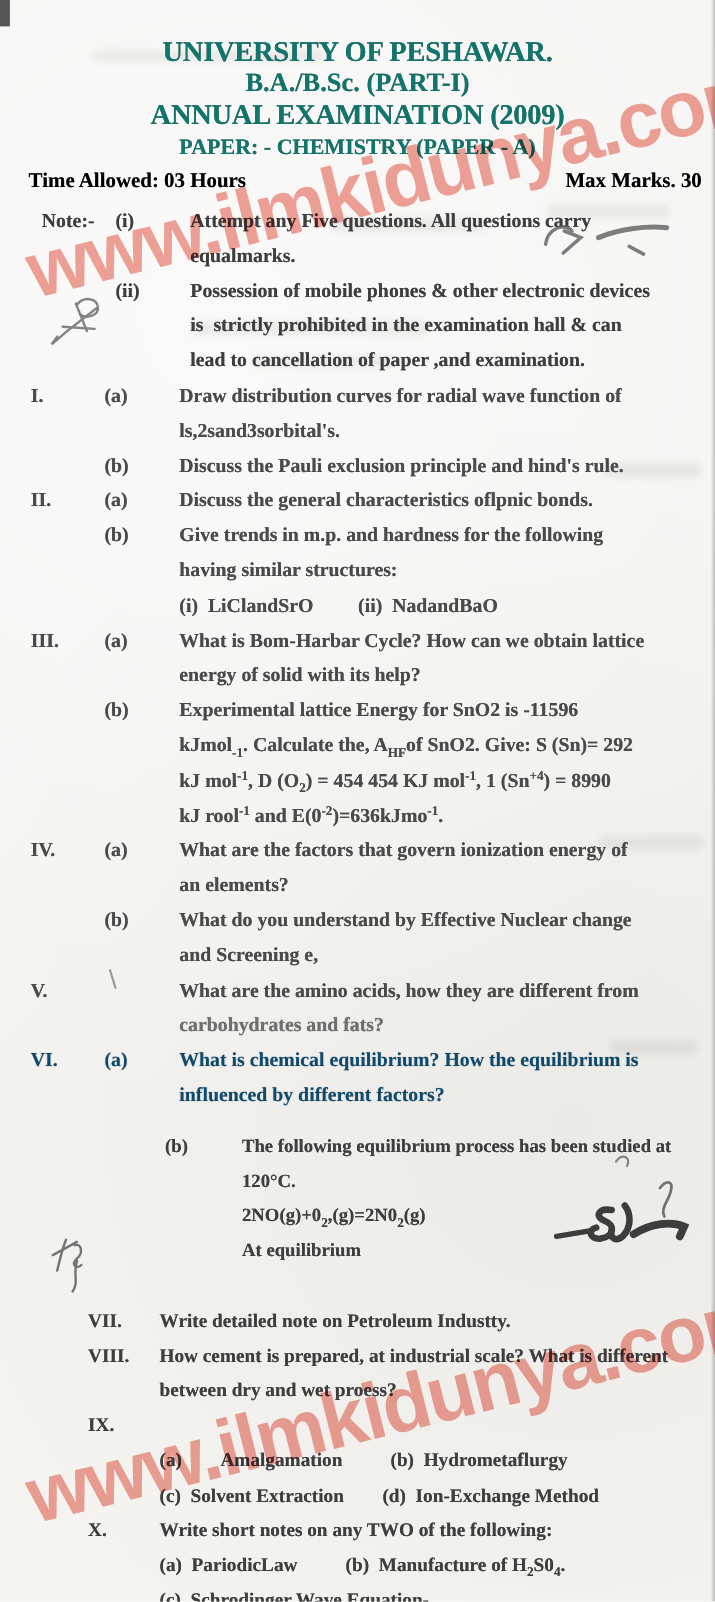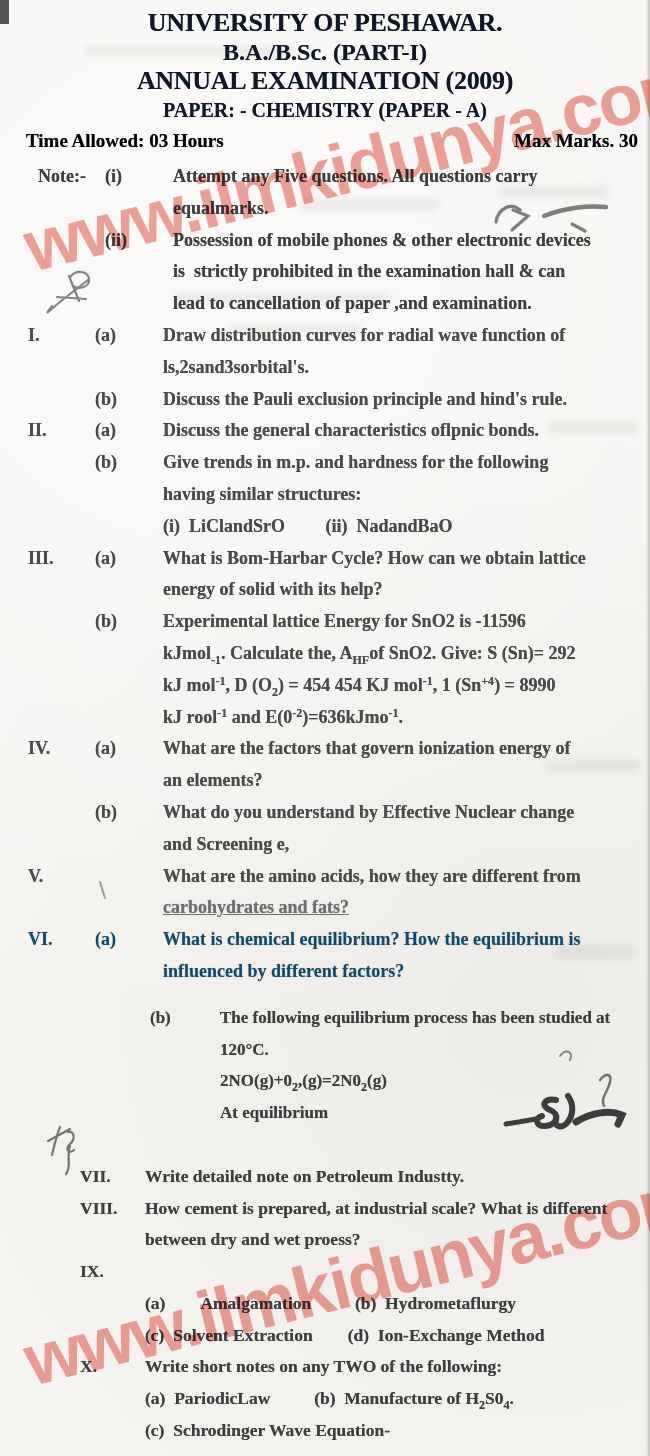--- a/index.html
+++ b/index.html
@@ -6,21 +6,21 @@
   body{
     width:650px;height:1456px;position:relative;overflow:hidden;
     background:#f5f4f1;
     background-image:radial-gradient(circle at 30% 20%, rgba(255,255,255,.5), rgba(255,255,255,0) 60%),
                      radial-gradient(circle at 80% 70%, rgba(210,207,200,.25), rgba(210,207,200,0) 55%);
     font-family:"Liberation Serif","DejaVu Serif",serif;font-weight:700;
     -webkit-font-smoothing:antialiased;
   }
   .layer{position:absolute;left:0;top:0;width:650px;height:1456px;}
   
-  .header{position:relative;z-index:2;text-align:center;padding-top:8px;color:#0f172a;
+  .header{position:relative;z-index:2;text-align:center;padding-top:32px;color:#0f766e;
           text-shadow:0 0 .6px rgba(70,70,70,.9);}
   .h1{font-size:26px;line-height:30px;letter-spacing:-.3px;}
   .h2{font-size:24px;line-height:28px;}
   .h3{font-size:26px;line-height:30px;letter-spacing:-.3px;}
   .h4{font-size:20px;line-height:24px;margin-top:2px;}
   .meta{display:flex;justify-content:space-between;padding:8px 12px 0 26px;
         font-size:19px;color:#000000;position:relative;z-index:2;
         text-shadow:0 0 .6px rgba(70,70,70,.9);}
   
   .rows{position:relative;z-index:2;margin-top:9px;font-size:18px;color:#4a4a4a;
@@ -32,21 +32,21 @@
   .row.a{padding-left:28px;}
   .row.a .cn{width:67px;}
   .row.a .cl{width:68px;}
   .row.b{padding-left:70px;font-size:17.5px;}
   .row.b .cn{width:65px;}
   .row.b .cl{width:0;}
   .row.c{padding-left:140px;font-size:17px;}
   .row.c .cn{width:0;}
   .row.c .cl{width:70px;}
   .row.dark{color:#3e3e3e;margin-left:10px;}
-  .row.mid{color:#6e6e6e;text-shadow:0 0 .8px rgba(110,110,110,.8);text-decoration:underline;}
+  .row.mid{color:#6e6e6e;text-shadow:0 0 .8px rgba(110,110,110,.8);}
   .row.light{color:#0c4a6e;text-shadow:0 0 1px rgba(140,140,140,.8);}
   .row.sp{margin-top:14px;}
   .ss{font-size:12px;position:relative;}
   .ss.sub{top:5px;}
   .ss.sup{top:-6px;}
   
   .wm{position:absolute;z-index:6;font-family:"Liberation Sans","DejaVu Sans",sans-serif;
       font-weight:700;white-space:nowrap;color:#f2a39a;letter-spacing:-2px;
       mix-blend-mode:multiply;transform-origin:0 0;pointer-events:none;}
   .wm-top{left:16px;top:208px;font-size:72px;transform:rotate(-14deg);}

